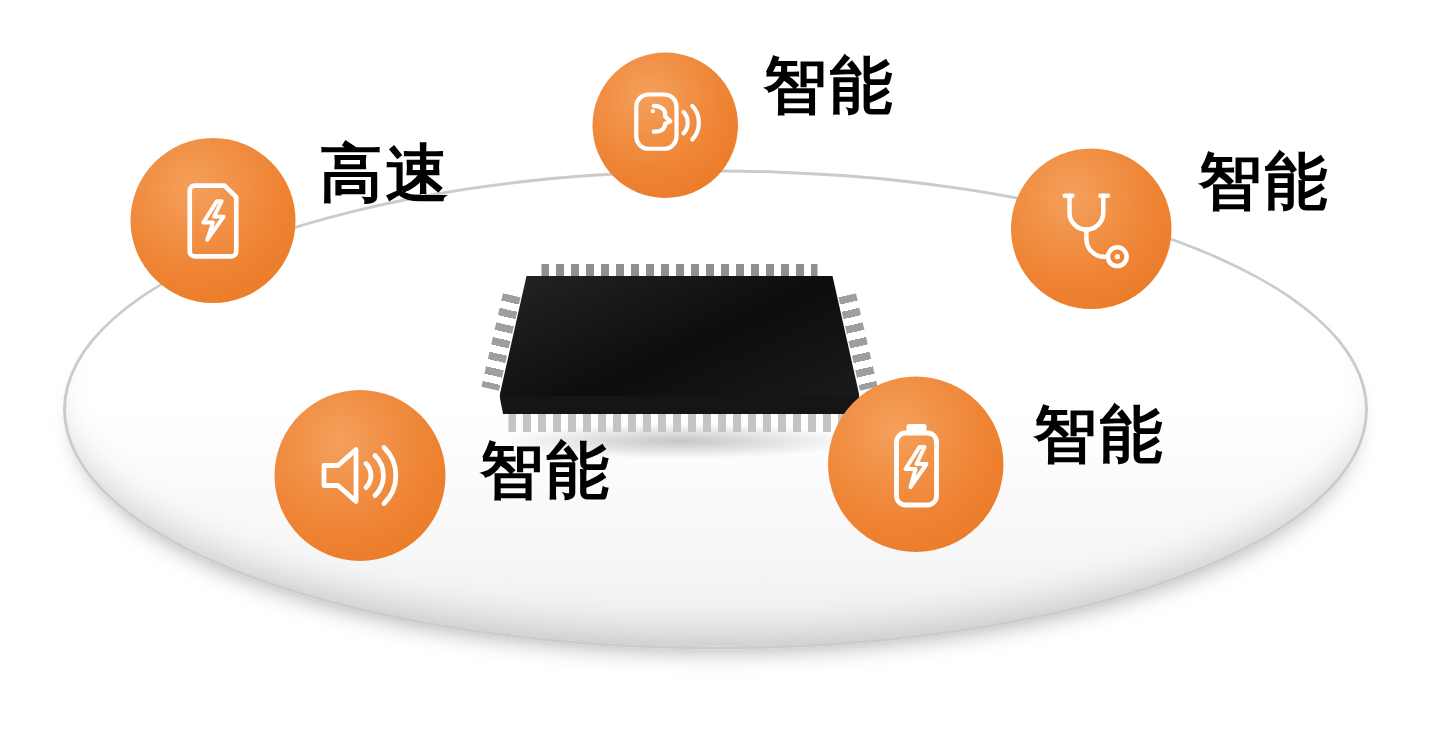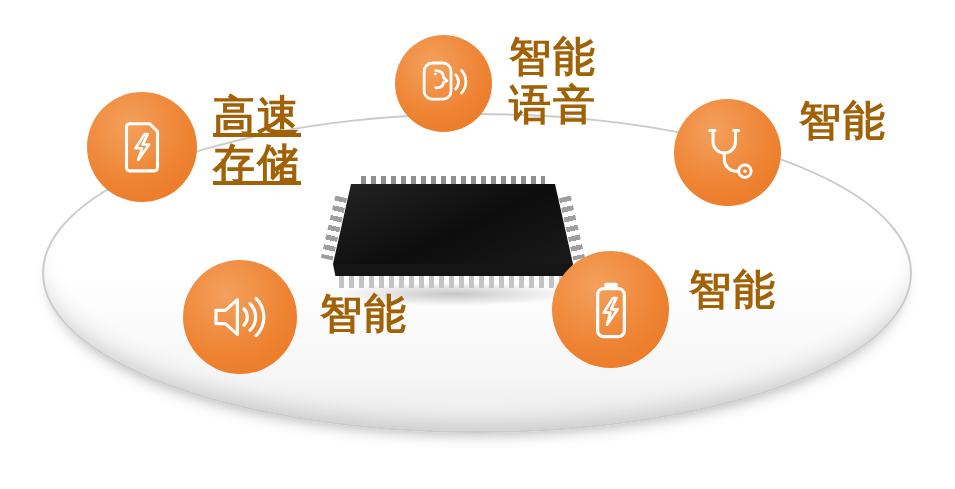--- a/index.html
+++ b/index.html
@@ -49,25 +49,25 @@
     z-index:-1;
   }
   
   .bubble{
     position:absolute;border-radius:50%;z-index:3;
     background:radial-gradient(circle at 38% 30%,#f4a05c 0%,#ee8434 55%,#e97621 100%);
     display:flex;align-items:center;justify-content:center;
   }
   .bubble svg{display:block;}
   .label{
-    position:absolute;z-index:3;color:#a16207;font-weight:700;
+    position:absolute;z-index:3;color:#000000;font-weight:700;
     font-size:42px;line-height:48px;letter-spacing:2px;white-space:nowrap;
   }
   .b-storage{left:87px;top:92px;width:110px;height:110px;}
-  .l-storage{left:213px;top:92px;text-decoration:underline;}
+  .l-storage{left:213px;top:92px;}
   .b-voice{left:395px;top:35px;width:97px;height:97px;}
   .l-voice{left:509px;top:33px;}
   .b-diagnosis{left:674px;top:99px;width:107px;height:107px;}
   .l-diagnosis{left:799px;top:97px;}
   .b-reminder{left:183px;top:260px;width:114px;height:114px;}
   .l-reminder{left:320px;top:290px;}
   .b-power{left:552px;top:251px;width:117px;height:117px;}
   .l-power{left:689px;top:266px;}
 </style>
 </head>
@@ -88,35 +88,33 @@
   </div>
 
   <div class="bubble b-storage">
     <svg width="62" height="62" viewBox="0 0 48 48" fill="none" stroke="#ffffff" stroke-width="2.4" stroke-linecap="round" stroke-linejoin="round">
       <path d="M16 6 h14 l6 6 v28 a2.5 2.5 0 0 1 -2.5 2.5 h-19 a2.5 2.5 0 0 1 -2.5 -2.5 v-31.5 a2.5 2.5 0 0 1 2.5 -2.5 z"></path>
       <path d="M26 14 l-7 11 h5 l-3 9 l8.5 -12 h-5 l4 -8 z" stroke-width="2"></path>
     </svg>
   </div>
   <div class="label l-storage">
     <div>高速</div>
-    <div>存储</div>
   </div>
 
   <div class="bubble b-voice">
     <svg width="56" height="56" viewBox="0 0 48 48" fill="none" stroke="#ffffff" stroke-width="2.4" stroke-linecap="round" stroke-linejoin="round">
       <rect x="7" y="6" width="23" height="31" rx="7"></rect>
       <circle cx="16.5" cy="15.5" r="1.2" fill="#ffffff" stroke="none"></circle>
       <path d="M17 12.5 c5 0 7 2.8 6.5 6 l3 2.8 -3 1.4 c0 3.2 -2.7 4.8 -6.5 4.5"></path>
       <path d="M34 16 c3.2 3.2 3.2 9 0 12.2"></path>
       <path d="M39 12.5 c5 5.2 5 14 0 19.2"></path>
     </svg>
   </div>
   <div class="label l-voice">
     <div>智能</div>
-    <div>语音</div>
   </div>
 
   <div class="bubble b-diagnosis">
     <svg width="60" height="60" viewBox="0 0 48 48" fill="none" stroke="#ffffff" stroke-width="2.4" stroke-linecap="round" stroke-linejoin="round">
       <path d="M12 6 v9 a9 9 0 0 0 18 0 v-9"></path>
       <path d="M9.5 6 h4"></path>
       <path d="M28.5 6 h4"></path>
       <path d="M21 24 v5 a9.5 9.5 0 0 0 9.5 9.5 h2"></path>
       <circle cx="37.5" cy="38.5" r="5"></circle>
       <circle cx="37.5" cy="38.5" r="1.4" fill="#ffffff" stroke="none"></circle>

